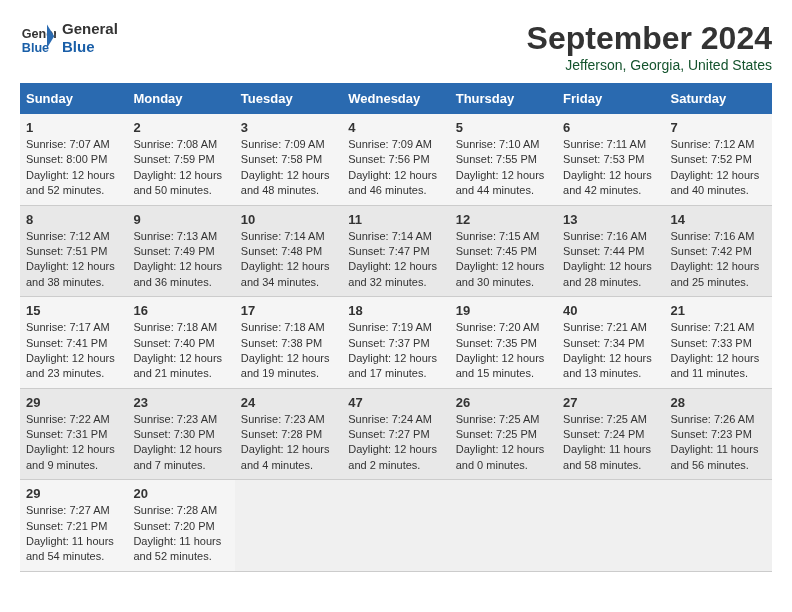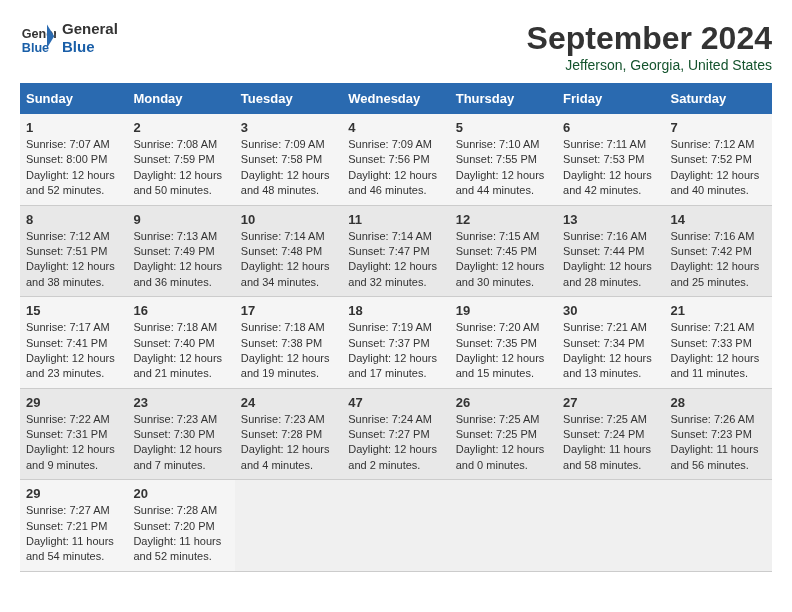--- a/index.html
+++ b/index.html
@@ -154,21 +154,21 @@
         <td><span class="day-num">15</span>
 <span class="day-info">Sunrise: 7:17 AM<br>Sunset: 7:41 PM<br>Daylight: 12 hours<br> and 23 minutes.</span></td>
         <td><span class="day-num">16</span>
 <span class="day-info">Sunrise: 7:18 AM<br>Sunset: 7:40 PM<br>Daylight: 12 hours<br> and 21 minutes.</span></td>
         <td><span class="day-num">17</span>
 <span class="day-info">Sunrise: 7:18 AM<br>Sunset: 7:38 PM<br>Daylight: 12 hours<br> and 19 minutes.</span></td>
         <td><span class="day-num">18</span>
 <span class="day-info">Sunrise: 7:19 AM<br>Sunset: 7:37 PM<br>Daylight: 12 hours<br> and 17 minutes.</span></td>
         <td><span class="day-num">19</span>
 <span class="day-info">Sunrise: 7:20 AM<br>Sunset: 7:35 PM<br>Daylight: 12 hours<br> and 15 minutes.</span></td>
-        <td><span class="day-num">30</span>
+        <td><span class="day-num">40</span>
 <span class="day-info">Sunrise: 7:21 AM<br>Sunset: 7:34 PM<br>Daylight: 12 hours<br> and 13 minutes.</span></td>
         <td><span class="day-num">21</span>
 <span class="day-info">Sunrise: 7:21 AM<br>Sunset: 7:33 PM<br>Daylight: 12 hours<br> and 11 minutes.</span></td>
       </tr>
       <tr>
         <td><span class="day-num">29</span>
 <span class="day-info">Sunrise: 7:22 AM<br>Sunset: 7:31 PM<br>Daylight: 12 hours<br> and 9 minutes.</span></td>
         <td><span class="day-num">23</span>
 <span class="day-info">Sunrise: 7:23 AM<br>Sunset: 7:30 PM<br>Daylight: 12 hours<br> and 7 minutes.</span></td>
         <td><span class="day-num">24</span>

